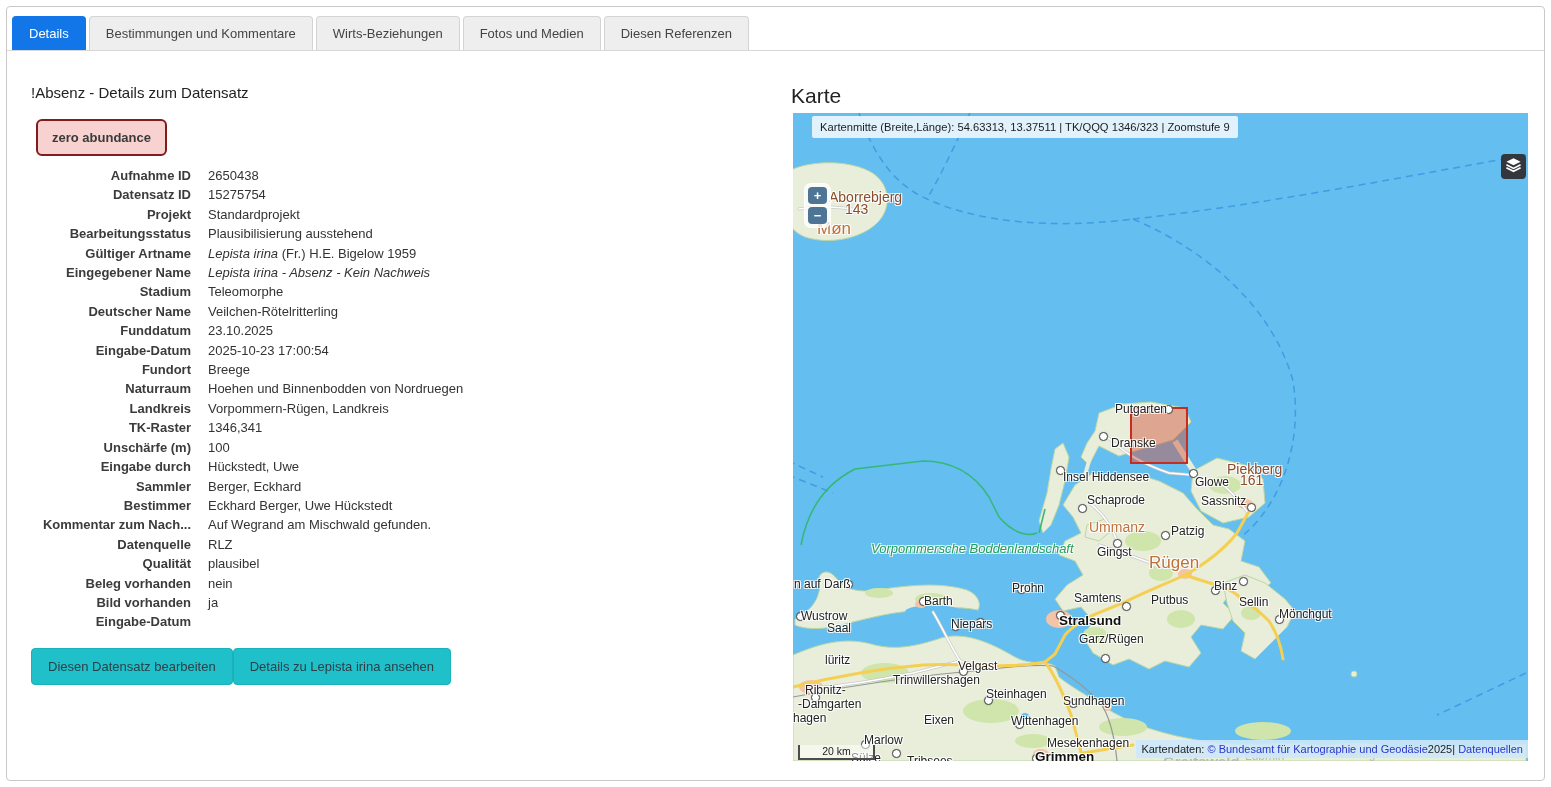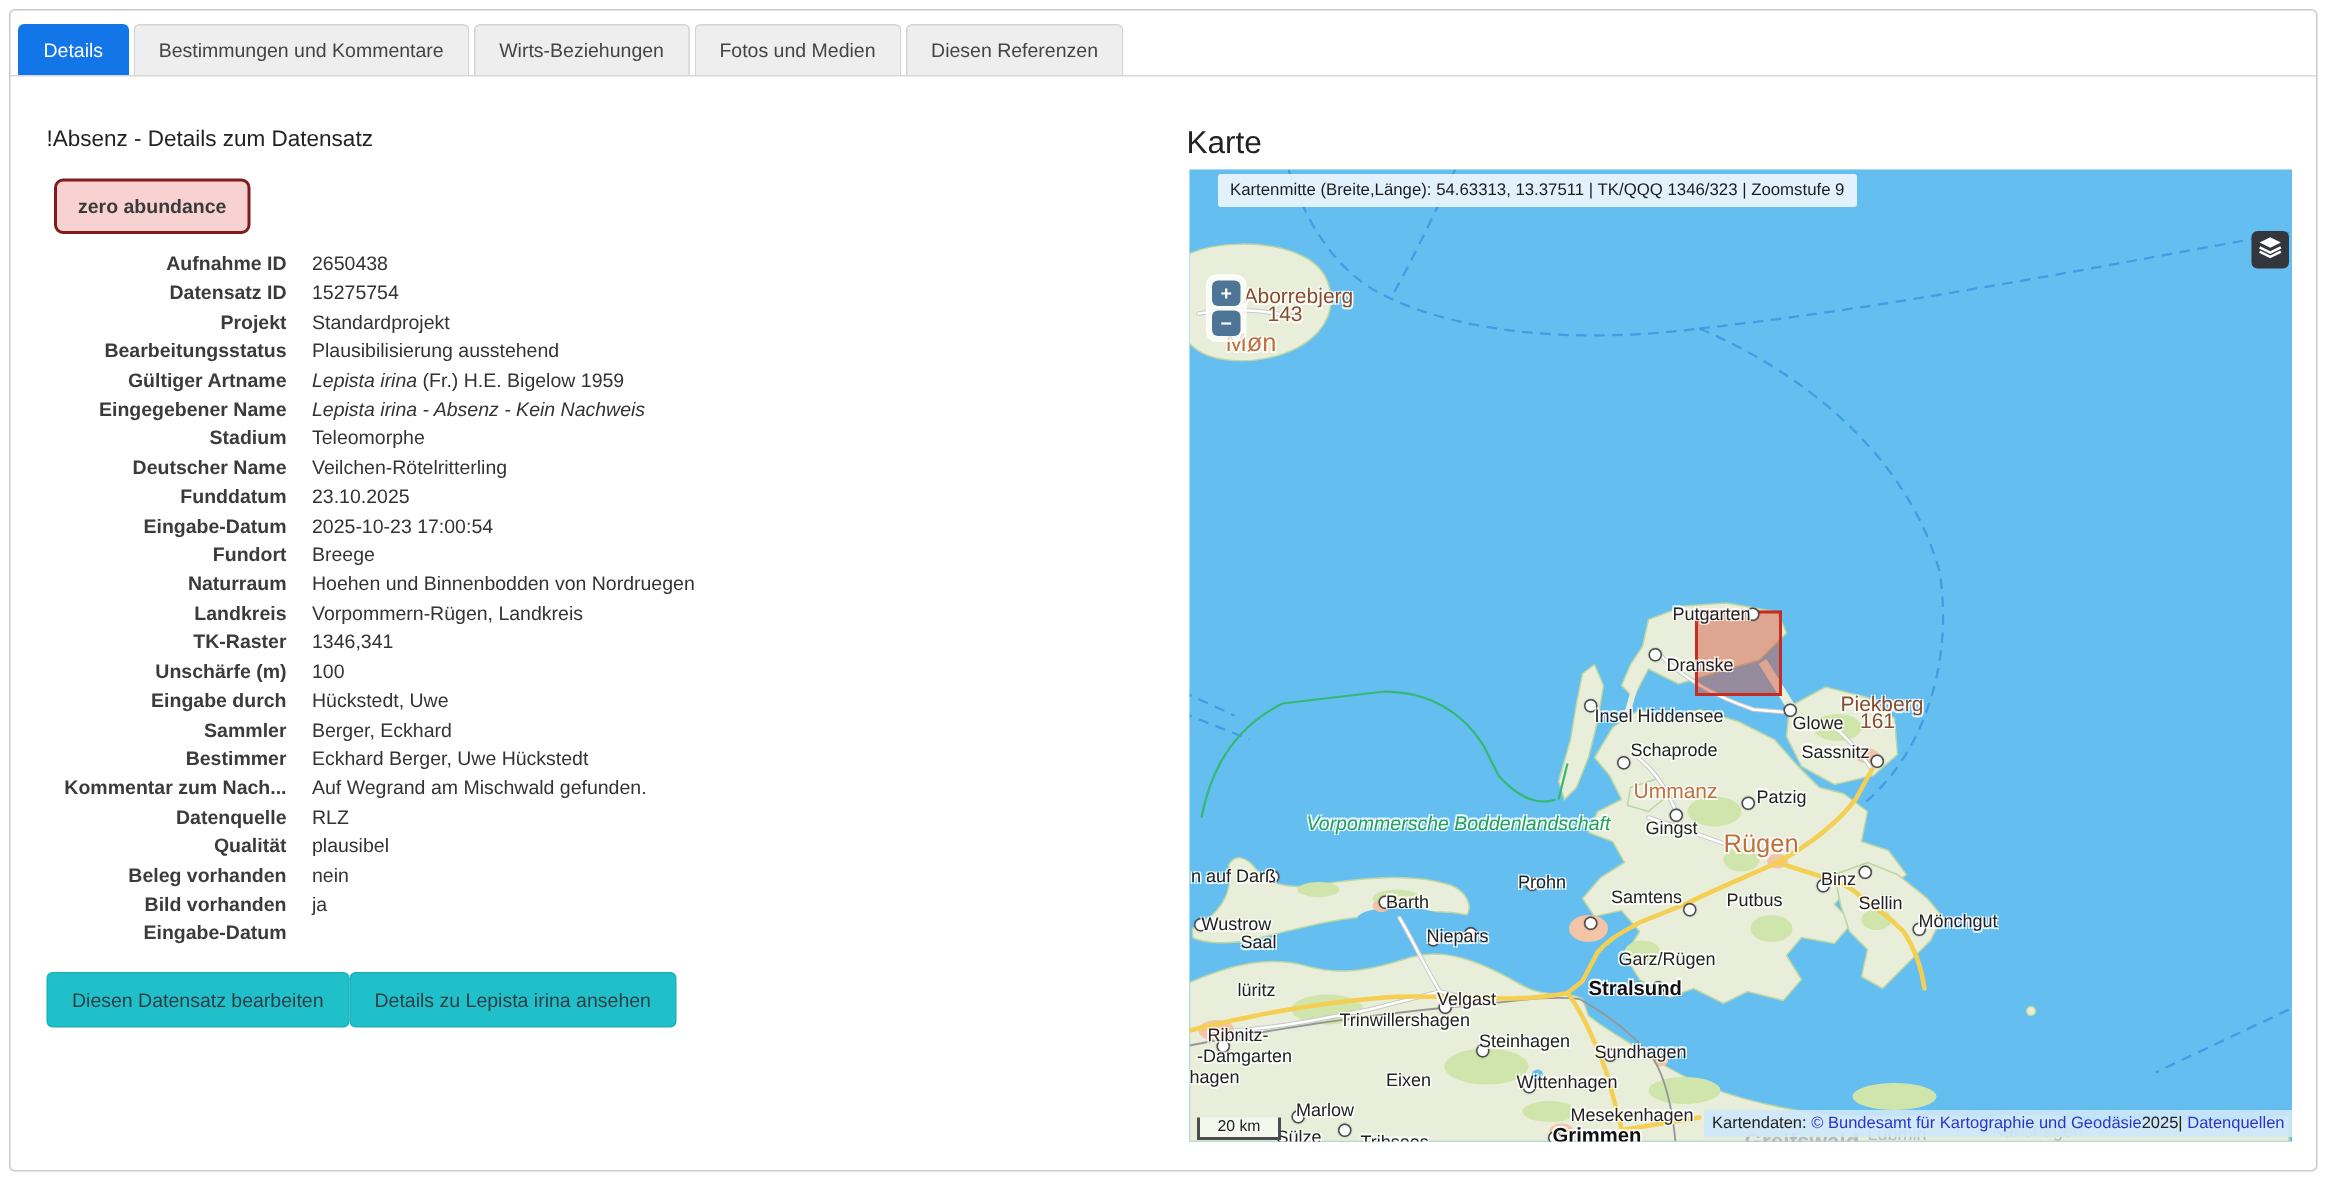--- a/index.html
+++ b/index.html
@@ -31,21 +31,21 @@
   .ml.region-sm{font-size:14px;color:#c0703c;}
   .ml.peak{font-size:14px;color:#8a4b2a;}
   .ml.park{font-size:13px;font-style:italic;color:#21a258;}
   .ml.faded{color:#b6babd;z-index:1;text-shadow:none;}
   .ml.faded-lg{color:#b6babd;font-size:15px;font-weight:bold;z-index:1;text-shadow:none;}
   .infobar{position:absolute;left:3px;top:3px;background:rgba(247,252,255,.85);padding:5px 8px;font-size:11.2px;color:#1c1c1c;border-radius:2px;z-index:6;margin-left:16px;}
   .zoomctl{position:absolute;left:11px;top:70px;background:rgba(255,255,255,.75);border:1px solid rgba(255,255,255,.9);border-radius:7px;padding:3px;z-index:6;}
   .zbtn{display:block;width:19px;height:17px;background:#4e7595;border:none;border-radius:4px;color:#fff;font-size:13px;line-height:16px;text-align:center;padding:0;cursor:pointer;font-weight:bold;font-family:inherit;}
   .zbtn.minus{margin-top:3px;}
   .layers{position:absolute;right:2px;top:41px;width:25px;height:25px;background:#33373d;border-radius:4px;z-index:6;display:flex;align-items:center;justify-content:center;cursor:pointer;}
-  .scale{position:absolute;left:5px;bottom:1px;width:56px;height:15px;border:2px solid #4c4c4c;border-top:none;background:rgba(255,255,255,.5);font-size:10.5px;line-height:13px;text-align:center;color:#222;z-index:5;box-sizing:border-box;}
+  .scale{position:absolute;left:5px;bottom:1px;width:77px;height:15px;border:2px solid #4c4c4c;border-top:none;background:rgba(255,255,255,.5);font-size:10.5px;line-height:13px;text-align:center;color:#222;z-index:5;box-sizing:border-box;}
   .attr{position:absolute;right:0;bottom:3px;height:18px;display:flex;align-items:center;background:rgba(205,231,249,.9);font-size:11px;color:#222;padding:0 5px;z-index:6;white-space:pre;}
   .attr a{color:#2a35c8;text-decoration:none;cursor:pointer;}
 </style>
 </head>
 <body>
 
 <div class="frame">
 
   <div class="tabbar">
     <div class="tab active">Details</div>
@@ -265,21 +265,21 @@
         <span class="ml" style="left: 378px; top: 411px;">Patzig</span>
         <span class="ml region" style="left: 356px; top: 440px;">Rügen</span>
         <span class="ml park" style="left: 78px; top: 428px;">Vorpommersche Boddenlandschaft</span>
         <span class="ml" style="left: 1px; top: 464px;">n auf Darß</span>
         <span class="ml" style="left: 8px; top: 496px;">Wustrow</span>
         <span class="ml" style="left: 34px; top: 508px;">Saal</span>
         <span class="ml" style="left: 131px; top: 481px;">Barth</span>
         <span class="ml" style="left: 158px; top: 504px;">Niepars</span>
         <span class="ml" style="left: 219px; top: 468px;">Prohn</span>
         <span class="ml" style="left: 281px; top: 478px;">Samtens</span>
-        <span class="ml city" style="left: 266px; top: 500px; margin-top: 38px;">Stralsund</span>
+        <span class="ml city" style="left: 266px; top: 500px;">Stralsund</span>
         <span class="ml" style="left: 286px; top: 519px;">Garz/Rügen</span>
         <span class="ml" style="left: 358px; top: 480px;">Putbus</span>
         <span class="ml" style="left: 421px; top: 466px;">Binz</span>
         <span class="ml" style="left: 446px; top: 482px;">Sellin</span>
         <span class="ml" style="left: 486px; top: 494px;">Mönchgut</span>
         <span class="ml" style="left: 165px; top: 546px;">Velgast</span>
         <span class="ml" style="left: 100px; top: 560px;">Trinwillershagen</span>
         <span class="ml" style="left: 0px; top: 540px; padding-left: 32px;">lüritz</span>
         <span class="ml" style="left: 12px; top: 570px;">Ribnitz-</span>
         <span class="ml" style="left: 5px; top: 584px;">-Damgarten</span>

